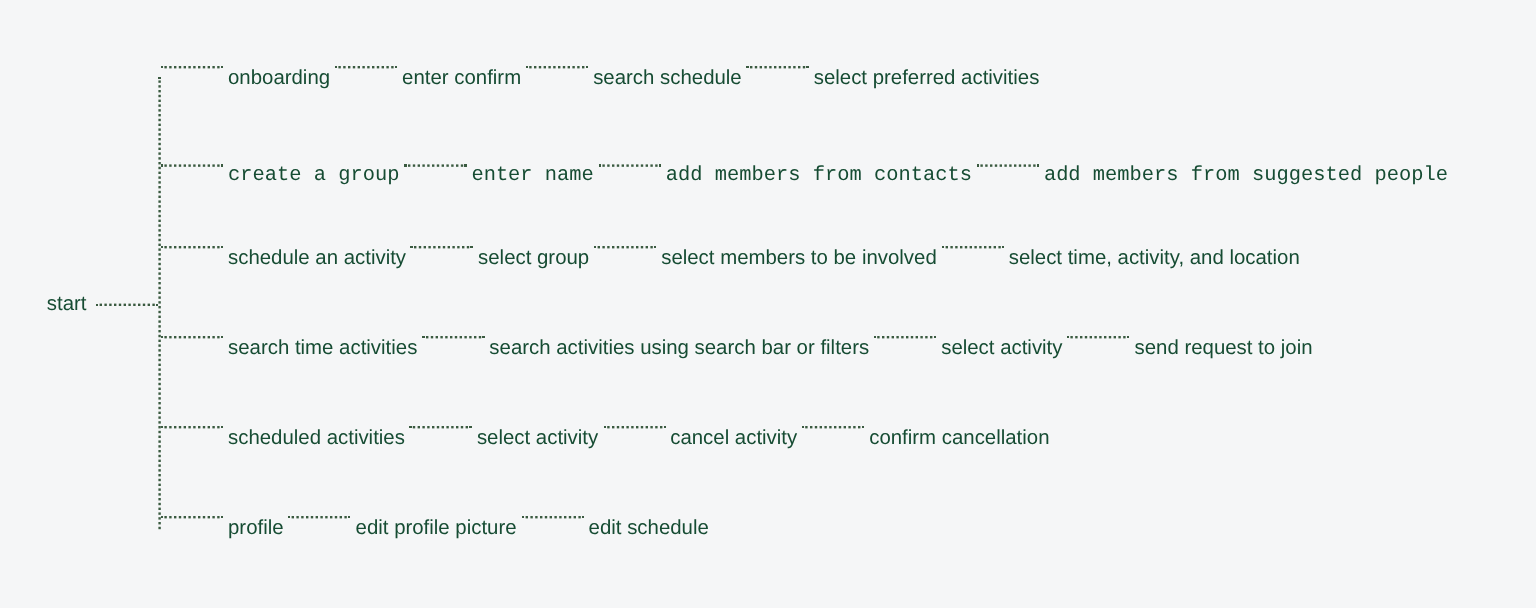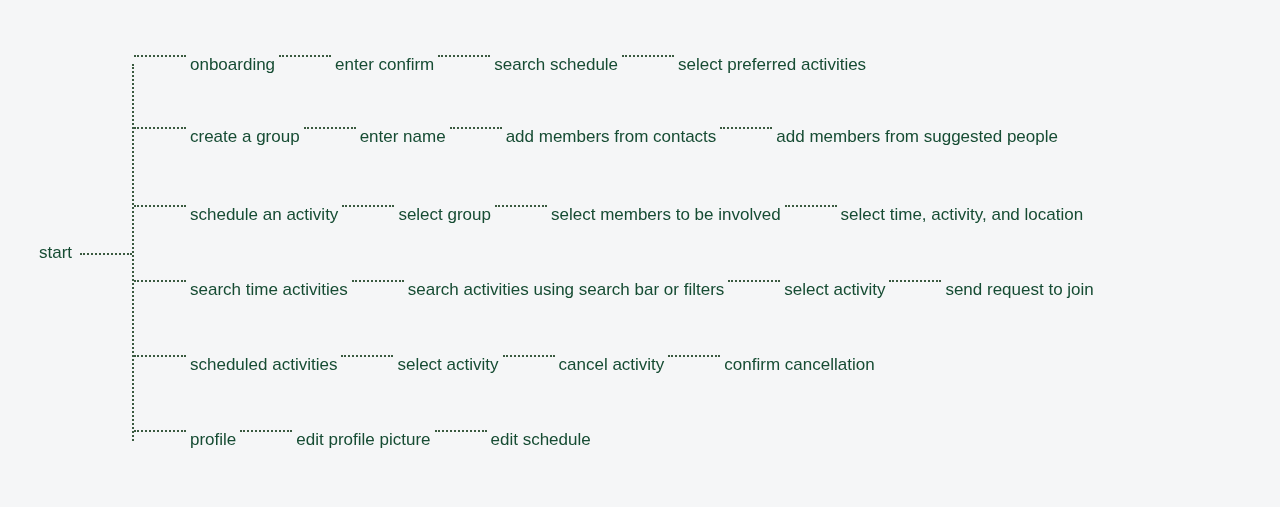--- a/index.html
+++ b/index.html
@@ -70,21 +70,21 @@
       <div class="row" style="top: 0px;">
         <div class="seg" style="width: 52px;"></div>
         <span class="node">onboarding</span>
         <div class="seg" style="width: 52px;"></div>
         <span class="node">enter confirm</span>
         <div class="seg" style="width: 52px;"></div>
         <span class="node">search schedule</span>
         <div class="seg" style="width: 52px;"></div>
         <span class="node">select preferred activities</span>
       </div>
-      <div class="row" style="top: 72px;">
+      <div class="row" style="top: 82px; font-family: Liberation Mono, monospace;">
         <div class="seg" style="width: 52px;"></div>
         <span class="node">create a group</span>
         <div class="seg" style="width: 52px;"></div>
         <span class="node">enter name</span>
         <div class="seg" style="width: 52px;"></div>
         <span class="node">add members from contacts</span>
         <div class="seg" style="width: 52px;"></div>
         <span class="node">add members from suggested people</span>
       </div>
       <div class="row" style="top: 150px;">

